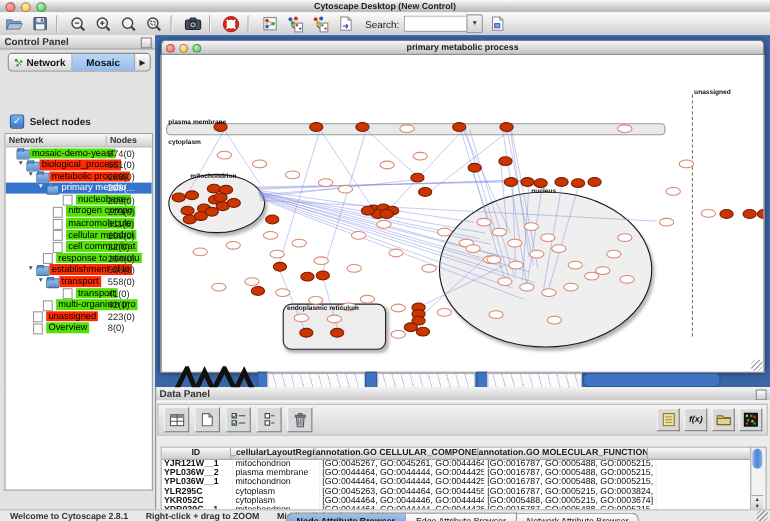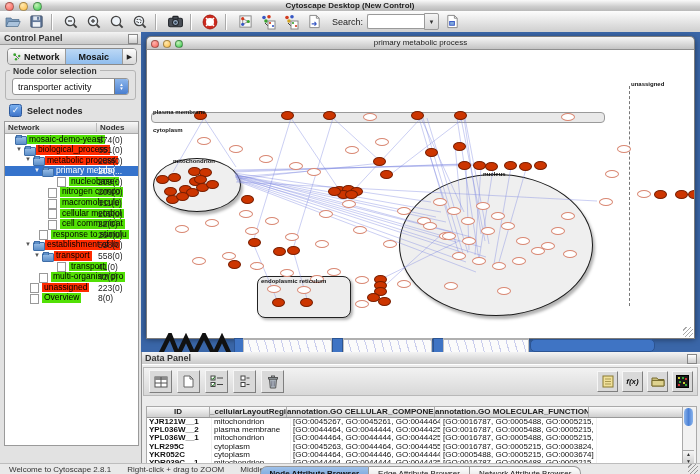--- a/index.html
+++ b/index.html
@@ -54,21 +54,21 @@
   .tlab{position:absolute;top:0.5px;font-size:8.5px;line-height:9.5px;padding:0 2px;white-space:nowrap;color:#000;}
   .tlab.green{background:#52e005;}
   .tlab.red{background:#ff2b00;}
   .tree-row.sel .tlab{background:transparent;color:#fff;}
   .tnum{position:absolute;right:3px;width:40px;top:0.5px;font-size:8.5px;text-align:left;left:93px;color:#222;}
   .tree-row.sel .tnum{color:#fff;}
   
   .mdi{position:absolute;left:141px;top:0;width:559px;height:320px;background:#3a66a8;overflow:hidden;}
   .netwin{position:absolute;left:5px;top:4px;width:549px;height:301px;border-radius:5px 5px 0 0;box-shadow:0 2px 6px rgba(0,0,0,.5);}
   .nw-titlebar{position:relative;height:12px;background:linear-gradient(#f6f6f6,#c4c4c4);border:1px solid #7d7d7d;border-bottom:1px solid #8f8f8f;border-radius:5px 5px 0 0;}
-  .nw-titlebar .title{position:absolute;left:0;right:0;top:1px;text-align:center;font-size:8px;font-weight:normal;color:#222;}
+  .nw-titlebar .title{position:absolute;left:0;right:0;top:1px;text-align:center;font-size:8px;font-weight:bold;color:#222;}
   .nw-lights{position:absolute;left:4px;top:2.5px;display:flex;gap:4px;}
   .nw-lights .light{width:6px;height:6px;}
   .canvas{position:relative;width:547px;height:288px;background:#fff;border:1px solid #7d7d7d;border-top:none;overflow:hidden;}
   .edges-svg{position:absolute;left:0;top:0;z-index:1;}
   .cmp{position:absolute;z-index:0;}
   .cmp-band{background:#e9e9e9;border:1px solid #9a9a9a;border-radius:4px;}
   .cmp-ellipse{background:#efefef;border:1.5px solid #1a1a1a;border-radius:50%;box-shadow:2px 3px 3px rgba(0,0,0,.3);}
   .cmp-roundrect{background:#ededed;border:1.5px solid #222;border-radius:8px;box-shadow:2px 2px 3px rgba(0,0,0,.3);}
   .cmp-dashline{border-left:1px dashed #777;width:0;}
   .cmp-label{position:absolute;z-index:3;font-size:6px;font-weight:bold;color:#111;white-space:nowrap;}
@@ -98,21 +98,21 @@
   .vscroll{position:absolute;left:541px;top:41px;width:13px;height:58px;background:#f2f2f2;border:1px solid #aaa;}
   .vthumb{position:absolute;left:1px;top:1px;width:9px;height:18px;border-radius:5px;background:linear-gradient(90deg,#8ab4ec,#4d82d6,#8ab4ec);}
   .varrows{position:absolute;left:0;bottom:0;width:11px;font-size:5px;text-align:center;color:#333;line-height:7px;background:linear-gradient(#f5f5f5,#ccc);border-top:1px solid #aaa;}
   .attr-tabs{position:absolute;left:0;right:0;top:101px;display:flex;justify-content:center;z-index:5;}
   .atab{font-size:8px;padding:2px 9px;background:linear-gradient(#fdfdfd,#e3e3e3);border:1px solid #999;border-left:none;color:#111;}
   .atab:first-child{border-left:1px solid #999;border-radius:7px 0 0 7px;}
   .atab:last-child{border-radius:0 7px 7px 0;}
   .atab.sel{background:linear-gradient(#9ec1ea,#6f9fd8);font-weight:bold;}
   
   .statusbar{position:absolute;left:0;top:463px;width:700px;height:11px;background:#e9e9e9;border-top:1px solid #bdbdbd;display:flex;align-items:center;font-size:8px;color:#333;}
-  .statusbar span{margin-left:9px;}
+  .statusbar span{margin-left:9px;font-weight:bold;}
   .statusbar span+span{margin-left:16px;}
   .app-grip{position:absolute;right:2px;bottom:1px;width:10px;height:10px;background:repeating-linear-gradient(135deg,transparent 0 2px,#9a9a9a 2px 3px);}
   .cp-bottom{position:absolute;left:0;top:352px;width:141px;height:111px;background:#e2e2e2;border-right:1px solid #8f8f8f;}
   .cp-bottom .white{position:absolute;left:4px;top:0;width:133px;height:93px;background:#fff;border:1px solid #9a9a9a;border-top:none;}
   svg{display:block;}
 </style>
 </head>
 <body>
 
 <div id="app">
@@ -259,30 +259,20 @@
               <circle cx="1.7" cy="1.7" r="1.4" fill="#3aa32f"></circle>
               <circle cx="6.2" cy="3" r="1.2" fill="#3aa32f"></circle>
               <circle cx="3" cy="6.3" r="1.2" fill="#3aa32f"></circle>
             </svg>
           <span>Network</span>
         </div>
         <div class="cp-tab sel">
           <span>Mosaic</span>
         </div>
         <div class="cp-tab-arrow">▶</div>
-      </div>
-      <div class="groupbox">
-        <div class="gb-legend">Node color selection</div>
-        <div class="combo">
-          <span class="cval">transporter activity</span>
-          <span class="cstep">
-              <span>▲</span>
-              <span>▼</span>
-            </span>
-        </div>
       </div>
       <div class="checkrow">
         <span class="checkbox">✓</span>
         <span class="checklabel">Select nodes</span>
       </div>
       <div class="treebox">
         <div class="tree-header">
           <span class="th-net">Network</span>
           <span class="th-nodes">Nodes</span>
         </div>

